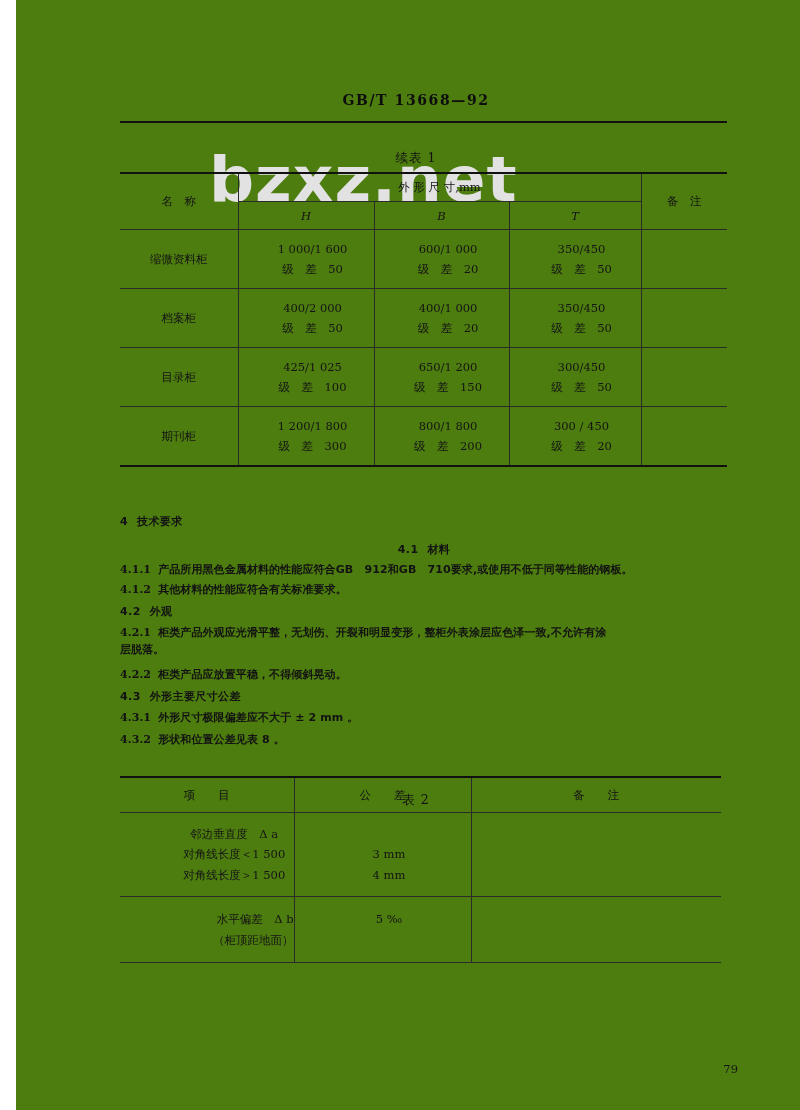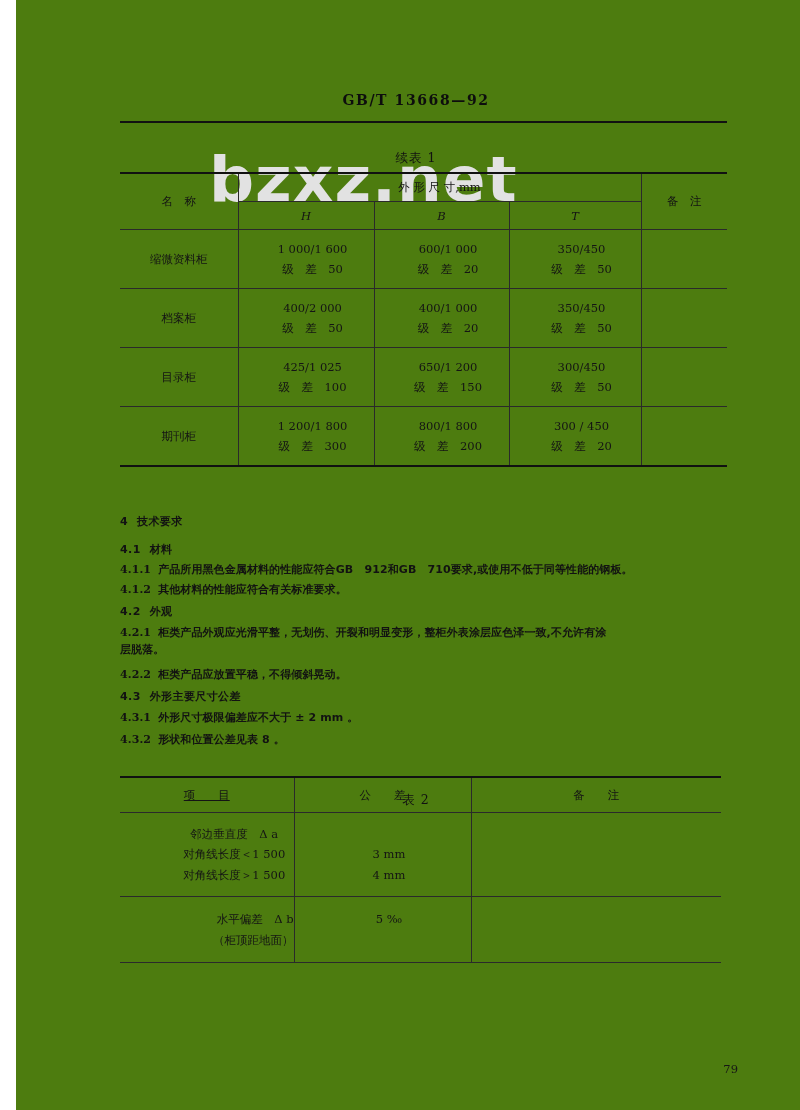--- a/index.html
+++ b/index.html
@@ -235,21 +235,21 @@
       </tr>
     </tbody>
   </table>
 
   <div class="body-text" style="top:514px;">
     <p class="sec-h">
       <span class="num">4</span><span>技术要求</span>
     </p>
   </div>
 
-  <div class="body-text" style="top:542px;">
+  <div class="body-text" style="top:542px;text-align:center;">
     <p class="sec-h">
       <span class="num">4.1</span><span>材料</span>
     </p>
   </div>
 
   <div class="body-text" style="top:562px;">
     <p class="para">
       <span class="num">4.1.1</span><span>产品所用黑色金属材料的性能应符合GB　912和GB　710要求,或使用不低于同等性能的钢板。</span>
     </p>
   </div>
@@ -300,21 +300,21 @@
   <div class="tbl-caption" style="top:792px;">表 2</div>
 
   <table class="doc-table" style="top:776px; left:104px; width:601px;">
     <colgroup>
       <col style="width:174px">
         <col style="width:177px">
         <col style="width:250px">
     </colgroup>
     <thead>
       <tr>
-        <td class="bt-thick bb-thin" style="height:34px;text-decoration:underline;">项　　目</td>
+        <td class="bt-thick bb-thin" style="height:34px;">项　　目</td>
         <td class="bt-thick bb-thin bl-thin br-thin">公　　差</td>
         <td class="bt-thick bb-thin">备　　注</td>
       </tr>
     </thead>
     <tbody>
       <tr>
         <td class="bb-thin left-pad" style="height:83px;">
           <span class="cell-line">邻边垂直度　Δ a</span>
           <span class="cell-line">对角线长度＜1 500</span>
           <span class="cell-line">对角线长度＞1 500</span>

